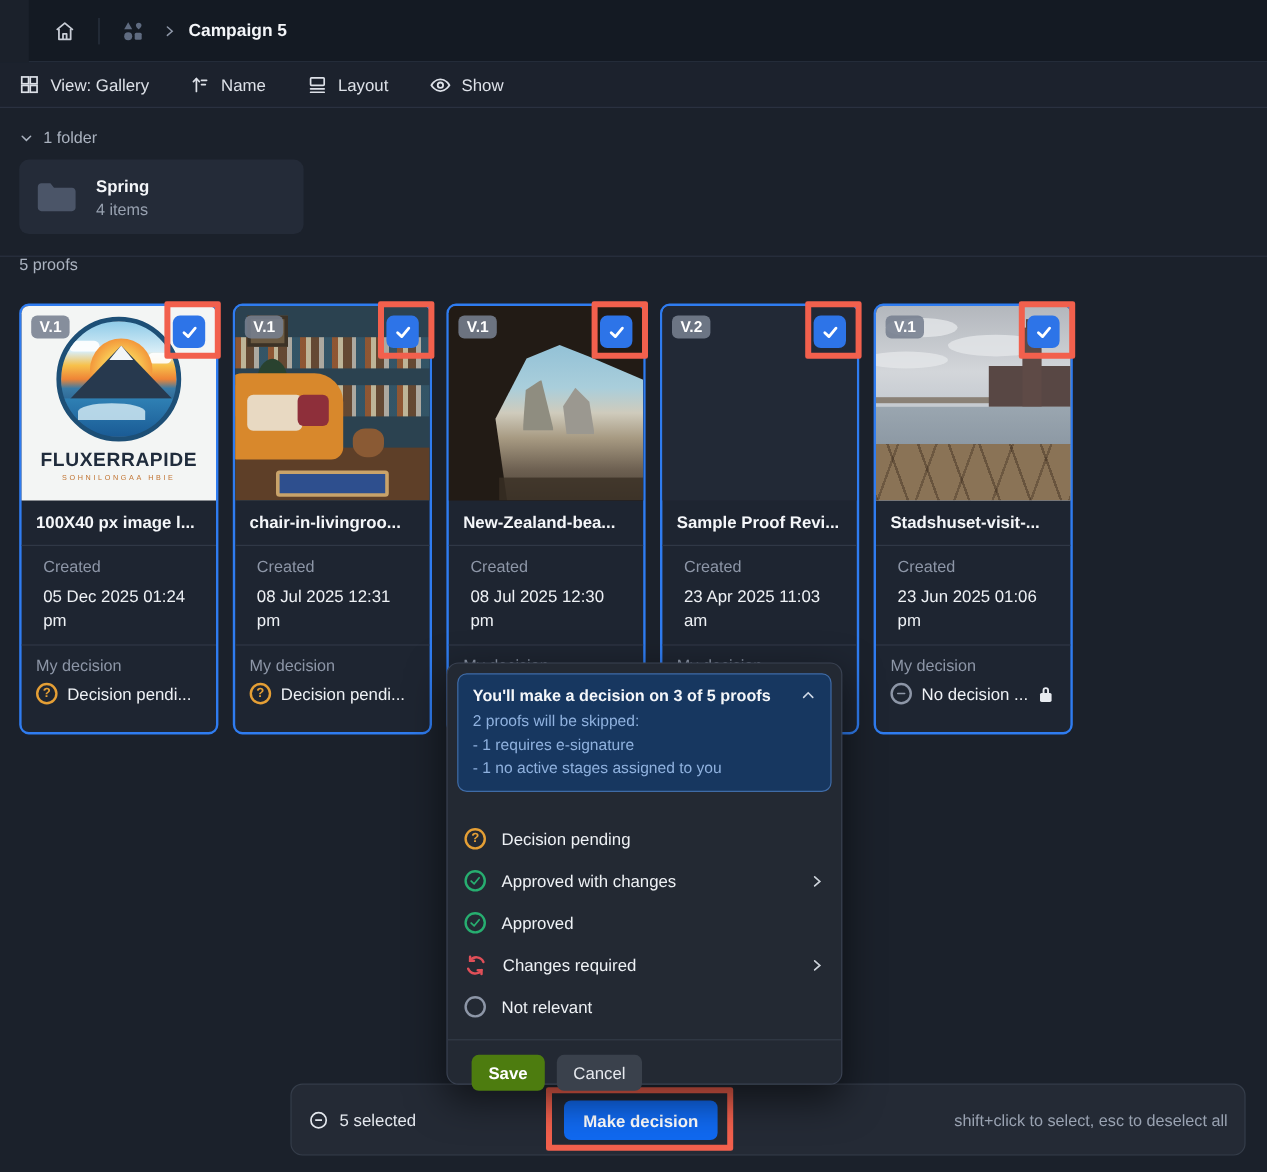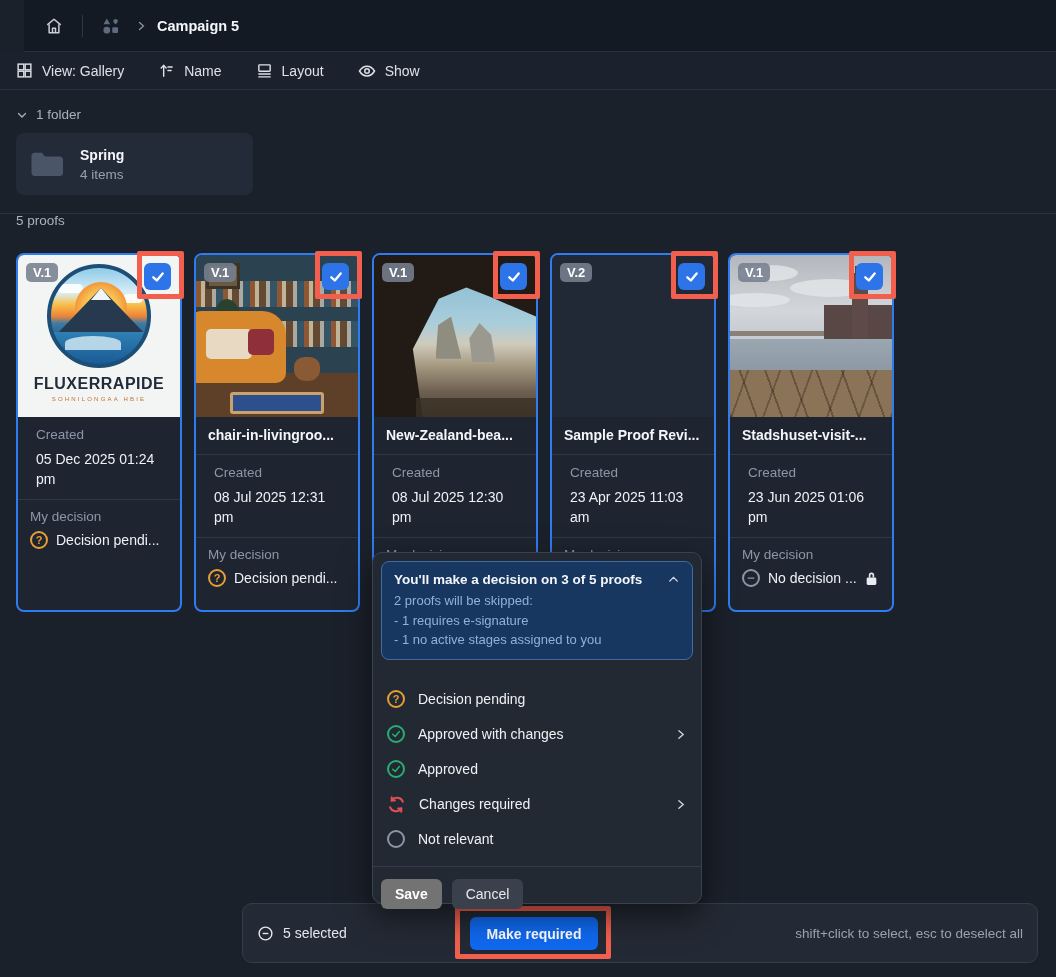--- a/index.html
+++ b/index.html
@@ -141,21 +141,21 @@
   .popup-info {
     margin:8px 8px 10px; padding:10px 12px;
     background:#173760; border:1px solid #3f6ba6; border-radius:8px; cursor:pointer;
   }
   .popup-info-title { display:flex; align-items:center; justify-content:space-between; font-weight:bold; font-size:13.5px; color:#f4f6f9; }
   .popup-info-line { font-size:13px; color:#8fb1de; margin-top:5px; line-height:1.35; }
   .opt-row { display:flex; align-items:center; gap:13px; height:35px; padding:0 14px; font-size:14px; color:#eef1f5; cursor:pointer; }
   .opt-row .spacer { flex:1; }
   .popup-footer { border-top:1px solid #333b48; margin-top:9px; padding:12px 8px 0; display:flex; gap:10px; }
   .btn { border:none; border-radius:6px; font-family:inherit; font-size:14px; font-weight:bold; cursor:pointer; padding:7px 14px; }
-  .btn-save { background:#737373; color:#fff; }
+  .btn-save { background:#4d7c0f; color:#fff;margin-left:12px; }
   .btn-cancel { background:#3a414c; color:#e6e9ee; font-weight:normal; }
 
   
   .bottombar {
     position:absolute; left:242px; top:903px; width:796px; height:60px; z-index:20;
     background:#242a35; border:1px solid #353d4a; border-radius:10px;
     display:flex; align-items:center; padding:0 14px;
   }
   .sel-group { display:flex; align-items:center; gap:9px; font-size:14px; color:#e3e7ed; }
   .btn-make {
@@ -277,20 +277,21 @@
       <div class="logo-title">FLUXERRAPIDE</div>
       <div class="logo-sub">SOHNILONGAA HBIE</div>
     </div>
     <span class="vbadge">V.1</span>
     <span class="checkbox">
         <svg width="14" height="14" viewBox="0 0 24 24" fill="none" stroke="#fff" stroke-width="4" stroke-linecap="round" stroke-linejoin="round">
           <path d="M4 12.5 10 18 20 6"></path>
         </svg>
       </span>
     <span class="hl-box"></span>
+    <div class="row-title">100X40 px image l...</div>
     <div class="row-created">
       <div class="meta-label">Created</div>
       <div class="meta-value">05 Dec 2025 01:24 pm</div>
     </div>
     <div class="row-decision">
       <div class="meta-label">My decision</div>
       <div class="dec-row">
         <span class="qcircle">?</span>
         <span>Decision pendi...</span>
       </div>
@@ -501,16 +502,16 @@
 <div class="bottombar">
   <span class="sel-group">
     <span>
         <svg width="17" height="17" viewBox="0 0 24 24" fill="none" stroke="#e3e7ed" stroke-width="2">
           <circle cx="12" cy="12" r="9"></circle>
           <path d="M8 12h8"></path>
         </svg>
       </span>
     <span>5 selected</span>
   </span>
-  <button class="btn-make">Make required</button>
+  <button class="btn-make">Make decision</button>
   <span class="hl-make"></span>
   <span class="hint">shift+click to select, esc to deselect all</span>
 </div>
 
 </body></html>

